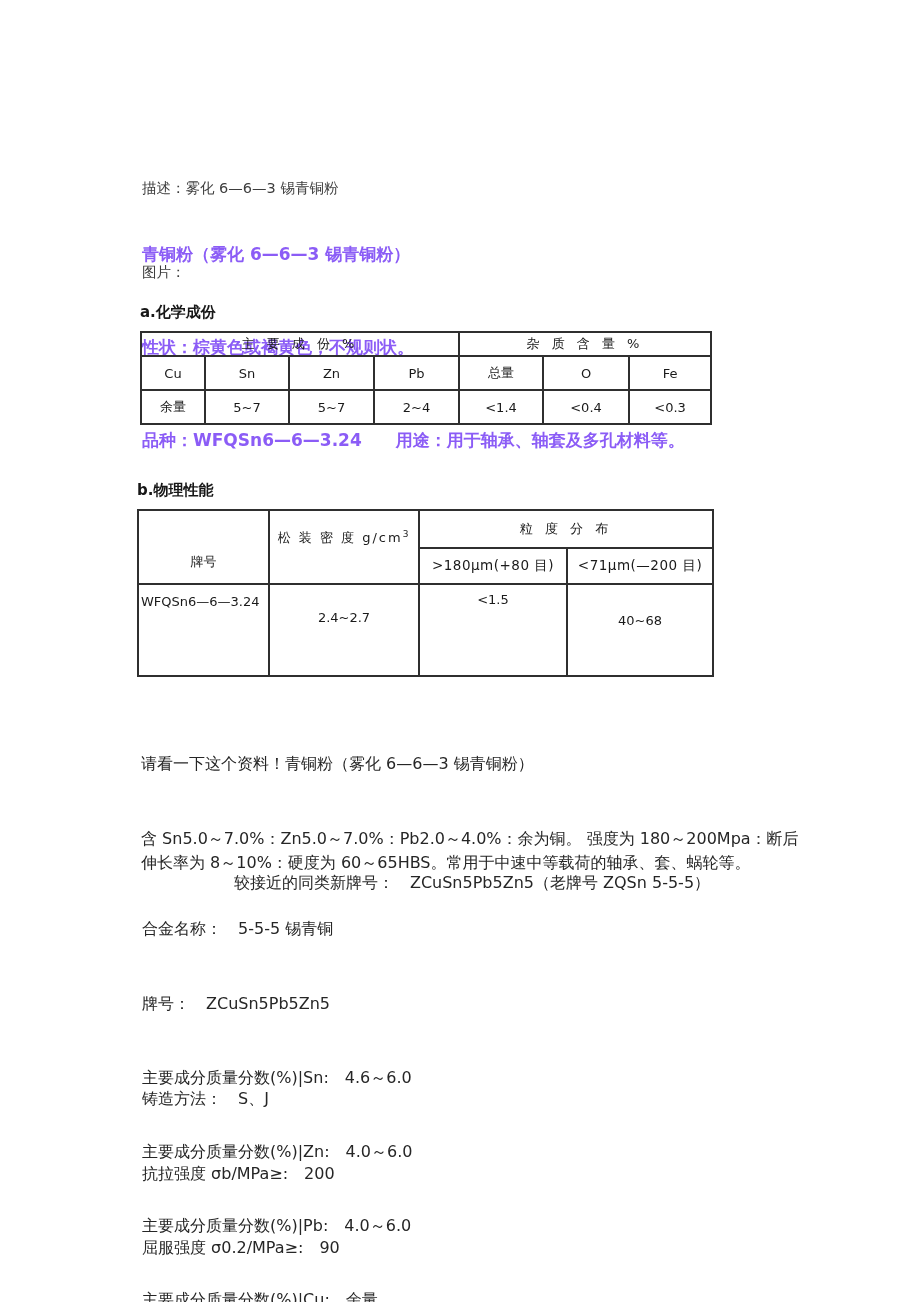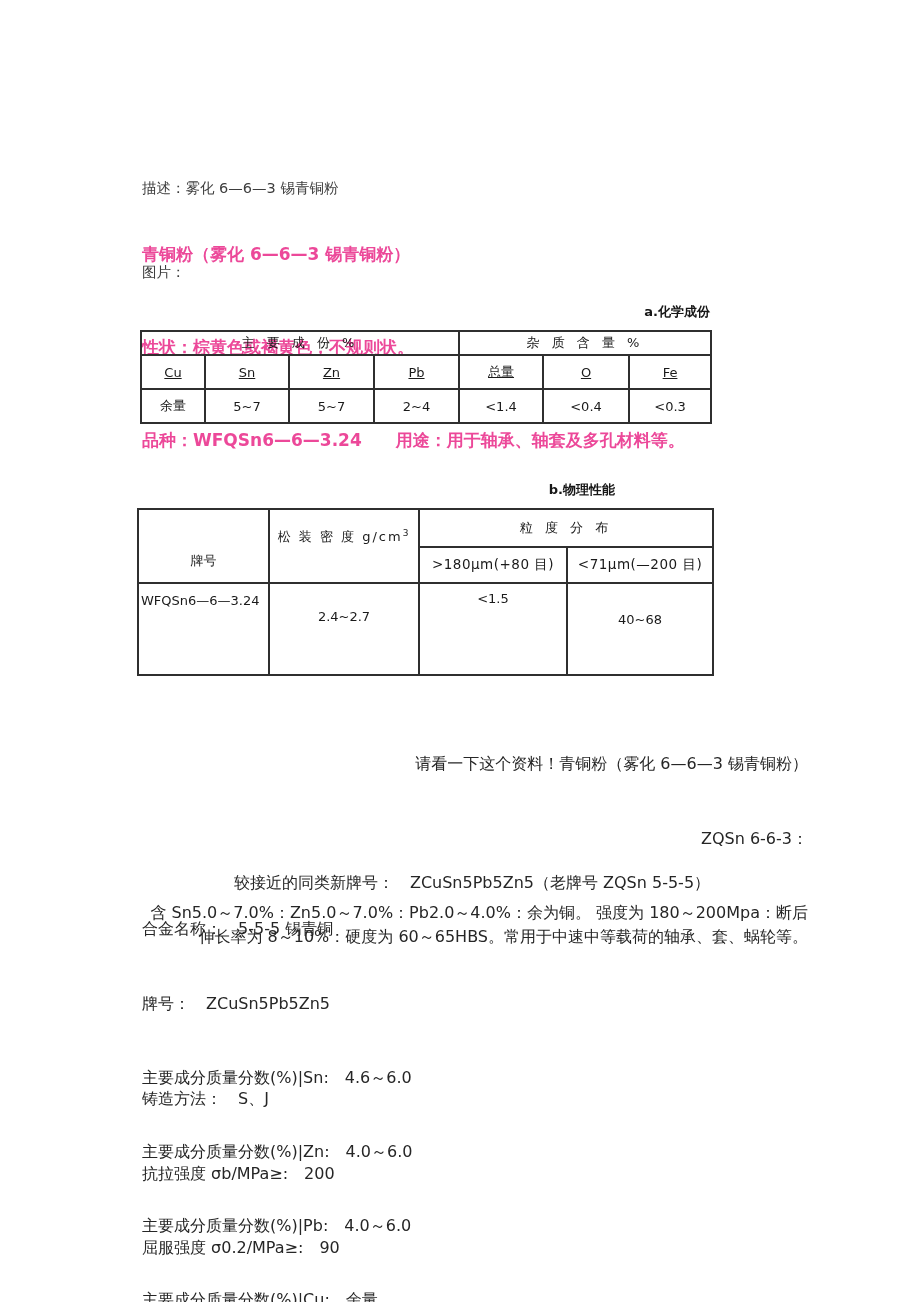--- a/index.html
+++ b/index.html
@@ -14,59 +14,59 @@
     color:#1f1f1f;
     overflow:hidden;
   }
   .meta {
     position:absolute; left:142px; top:110px;
     font-size:14.5px; line-height:28px; color:#3d3d3d;
     white-space:pre-wrap;
   }
   .intro {
     position:absolute; left:142px; top:169px;
-    font-size:17px; font-weight:bold; line-height:31px; color:#ec4899;
+    font-size:17px; font-weight:bold; line-height:31px; color:#8b5cf6;
     white-space:pre-wrap;
   }
   .table-wrap { position:absolute; }
   .tbl-title {
-    text-align:right; font-size:13px; font-weight:bold;
+    text-align:left; font-size:15px; font-weight:bold;
     color:#171717; margin-bottom:9px;
   }
   table {
     border-collapse:collapse; table-layout:fixed;
     width:100%;
   }
   th, td {
     border:2px solid #2f2f2f;
     font-size:13px; font-weight:normal;
     text-align:center; vertical-align:middle;
     color:#1a1a1a;
     overflow:hidden;
   }
   .spaced { letter-spacing:4px; }
   .chem-wrap { left:140px; top:295px; width:570px; }
   .chem-group-row th { height:24px; }
-  .chem-head-row th { height:34px;text-decoration:underline; }
+  .chem-head-row th { height:34px; }
   .chem-data-row td { height:34px; }
   .phys-wrap { left:137px; top:473px; width:478px; }
   .phys-group-row th { height:38px; }
   .phys-sub-row th { height:36px; font-size:13.5px; letter-spacing:0.5px; }
   .phys-data-row td { height:92px; }
   .brand-hd { vertical-align:bottom; padding-bottom:12px; }
   .density-hd { vertical-align:top; padding-top:18px; letter-spacing:2px; }
   .cell-brand { vertical-align:top; text-align:left; padding:9px 0 0 2px; }
   .cell-density { vertical-align:top; padding-top:25px; }
   .cell-over { vertical-align:top; padding-top:7px; }
   .cell-under { vertical-align:top; padding-top:28px; }
   .notes {
     font-size:16px; line-height:24.7px; color:#262626;
     white-space:pre-wrap;
   }
-  .p1 { position:absolute; left:148px; top:695px; width:660px;text-align:right; }
+  .p1 { position:absolute; left:141px; top:695px; width:660px; }
   .p2 { position:absolute; left:142px; top:814px; width:660px;text-align:center; }
   .p3 { position:absolute; left:142px; top:860px; width:660px; }
   .p4 { position:absolute; left:142px; top:1030px; width:660px; }
   sup { font-size:9px; vertical-align:super; }
 </style>
 </head>
 <body>
 
 <div class="page">
 
@@ -144,21 +144,20 @@
         <td class="cell-density">2.4~2.7</td>
         <td class="cell-over">&lt;1.5</td>
         <td class="cell-under">40~68</td>
       </tr>
     </tbody>
       </table>
   </div>
 
   <div class="notes p1">
     <div>请看一下这个资料！青铜粉（雾化 6—6—3 锡青铜粉）</div>
-    <div>ZQSn 6-6-3：</div>
     <div>含 Sn5.0～7.0%：Zn5.0～7.0%：Pb2.0～4.0%：余为铜。 强度为 180～200Mpa：断后伸长率为 8～10%：硬度为 60～65HBS。常用于中速中等载荷的轴承、套、蜗轮等。</div>
   </div>
 
   <div class="notes p2">
     <div>较接近的同类新牌号：　ZCuSn5Pb5Zn5（老牌号 ZQSn 5-5-5）</div>
   </div>
 
   <div class="notes p3">
     <div>合金名称：　5-5-5 锡青铜</div>
     <div>牌号：　ZCuSn5Pb5Zn5</div>

